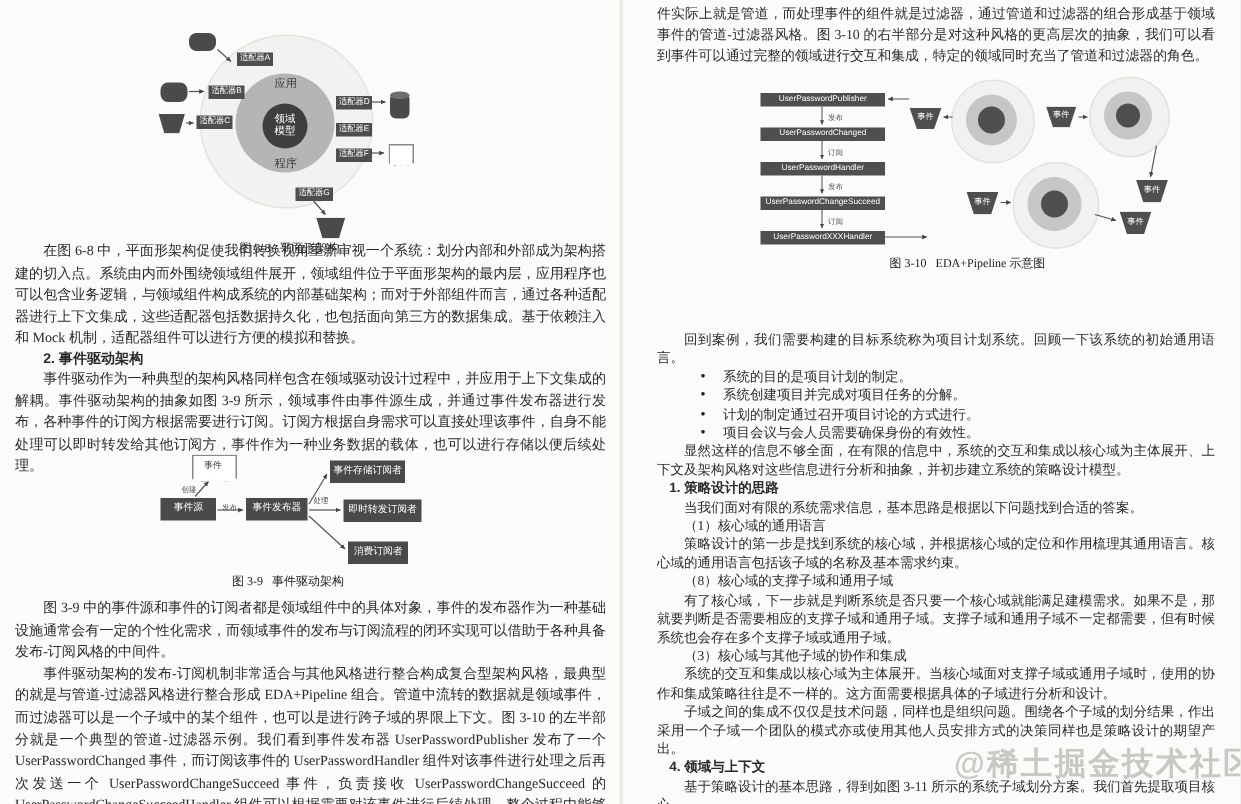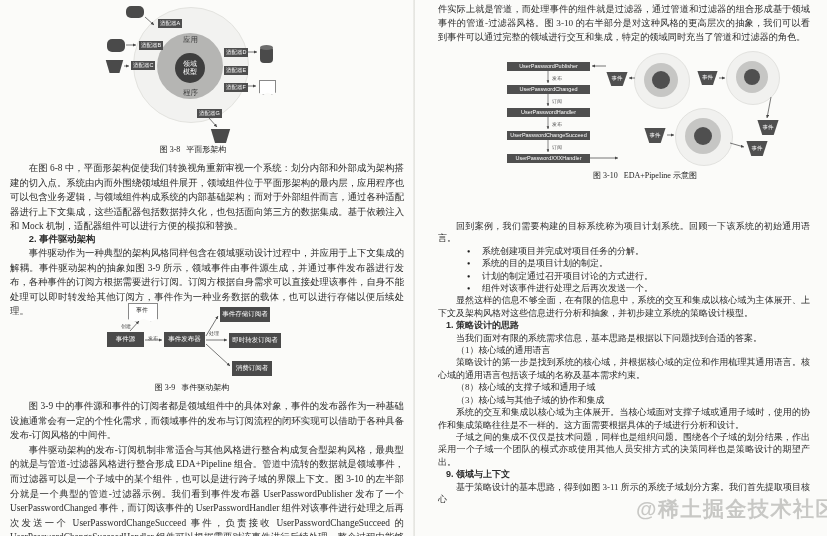--- a/index.html
+++ b/index.html
@@ -41,21 +41,21 @@
   .watermark{position:absolute;left:636px;top:495px;font:bold 21px "Liberation Sans",sans-serif;color:rgba(158,158,155,0.55);letter-spacing:1.5px;white-space:nowrap;}
 </style>
 </head>
 <body>
 
 <div class="page">
   <div class="gutter"></div>
 
   <section class="col left">
 
-    <figure style="left:0;top:0;width:400px;height:160px;">
+    <figure style="left:0;top:16px;width:400px;height:160px;">
       <div class="circ" style="left:125px;top:7px;width:114px;height:114px;background:#f2f2f0;border:1px solid #e3e3df;"></div>
       <div class="circ" style="left:149px;top:33px;width:66px;height:66px;background:#b5b5b3;"></div>
       <div class="circ onioncenter" style="left:167px;top:53px;width:30px;height:30px;background:#3e3e3e;">
           <span style="width:16px;">领域模型</span>
         </div>
       <div class="ringlbl" style="left:175px;top:35px;">应用</div>
       <div class="ringlbl" style="left:175px;top:88px;">程序</div>
 
       <div class="tag" style="left:150px;top:19px;">适配器A</div>
       <div class="tag" style="left:131px;top:41px;">适配器B</div>
@@ -193,33 +193,34 @@
         <line x1="247" y1="80" x2="254" y2="80" stroke="#555" stroke-width="0.8" marker-end="url(#mC)"></line>
         <line x1="310" y1="88" x2="324" y2="92" stroke="#555" stroke-width="0.8" marker-end="url(#mC)"></line>
       </svg>
       <div class="caption" style="left:60px;top:115px;width:330px;">图 3-10   EDA+Pipeline 示意图</div>
     </figure>
 
 
     <div class="flow body">
       <p class="indent">回到案例，我们需要构建的目标系统称为项目计划系统。回顾一下该系统的初始通用语言。</p>
       <ul class="blist">
+        <li><span>系统的目的是项目计划的制定。</span></li>
         <li><span>系统创建项目并完成对项目任务的分解。</span></li>
-        <li><span>系统的目的是项目计划的制定。</span></li>
         <li><span>计划的制定通过召开项目讨论的方式进行。</span></li>
-        <li><span>组件对该事件进行处理之后再次发送一个。</span></li>
+        <li><span>项目会议与会人员需要确保身份的有效性。</span></li>
       </ul>
       <p class="indent">显然这样的信息不够全面，在有限的信息中，系统的交互和集成以核心域为主体展开、上下文及架构风格对这些信息进行分析和抽象，并初步建立系统的策略设计模型。</p>
       <h5 class="subhead">1. 策略设计的思路</h5>
       <p class="indent">当我们面对有限的系统需求信息，基本思路是根据以下问题找到合适的答案。</p>
       <p class="indent">（1）核心域的通用语言</p>
       <p class="indent">策略设计的第一步是找到系统的核心域，并根据核心域的定位和作用梳理其通用语言。核心域的通用语言包括该子域的名称及基本需求约束。</p>
       <p class="indent">（8）核心域的支撑子域和通用子域</p>
+      <p class="indent">有了核心域，下一步就是判断系统是否只要一个核心域就能满足建模需求。如果不是，那就要判断是否需要相应的支撑子域和通用子域。支撑子域和通用子域不一定都需要，但有时候系统也会存在多个支撑子域或通用子域。</p>
       <p class="indent">（3）核心域与其他子域的协作和集成</p>
       <p class="indent">系统的交互和集成以核心域为主体展开。当核心域面对支撑子域或通用子域时，使用的协作和集成策略往往是不一样的。这方面需要根据具体的子域进行分析和设计。</p>
       <p class="indent">子域之间的集成不仅仅是技术问题，同样也是组织问题。围绕各个子域的划分结果，作出采用一个子域一个团队的模式亦或使用其他人员安排方式的决策同样也是策略设计的期望产出。</p>
-      <h5 class="subhead">9. 领域与上下文</h5>
+      <h5 class="subhead">4. 领域与上下文</h5>
       <p class="indent">基于策略设计的基本思路，得到如图 3-11 所示的系统子域划分方案。我们首先提取项目核心</p>
     </div>
   </section>
 
   <div class="watermark">@稀土掘金技术社区</div>
 </div>
 
 </body></html>

